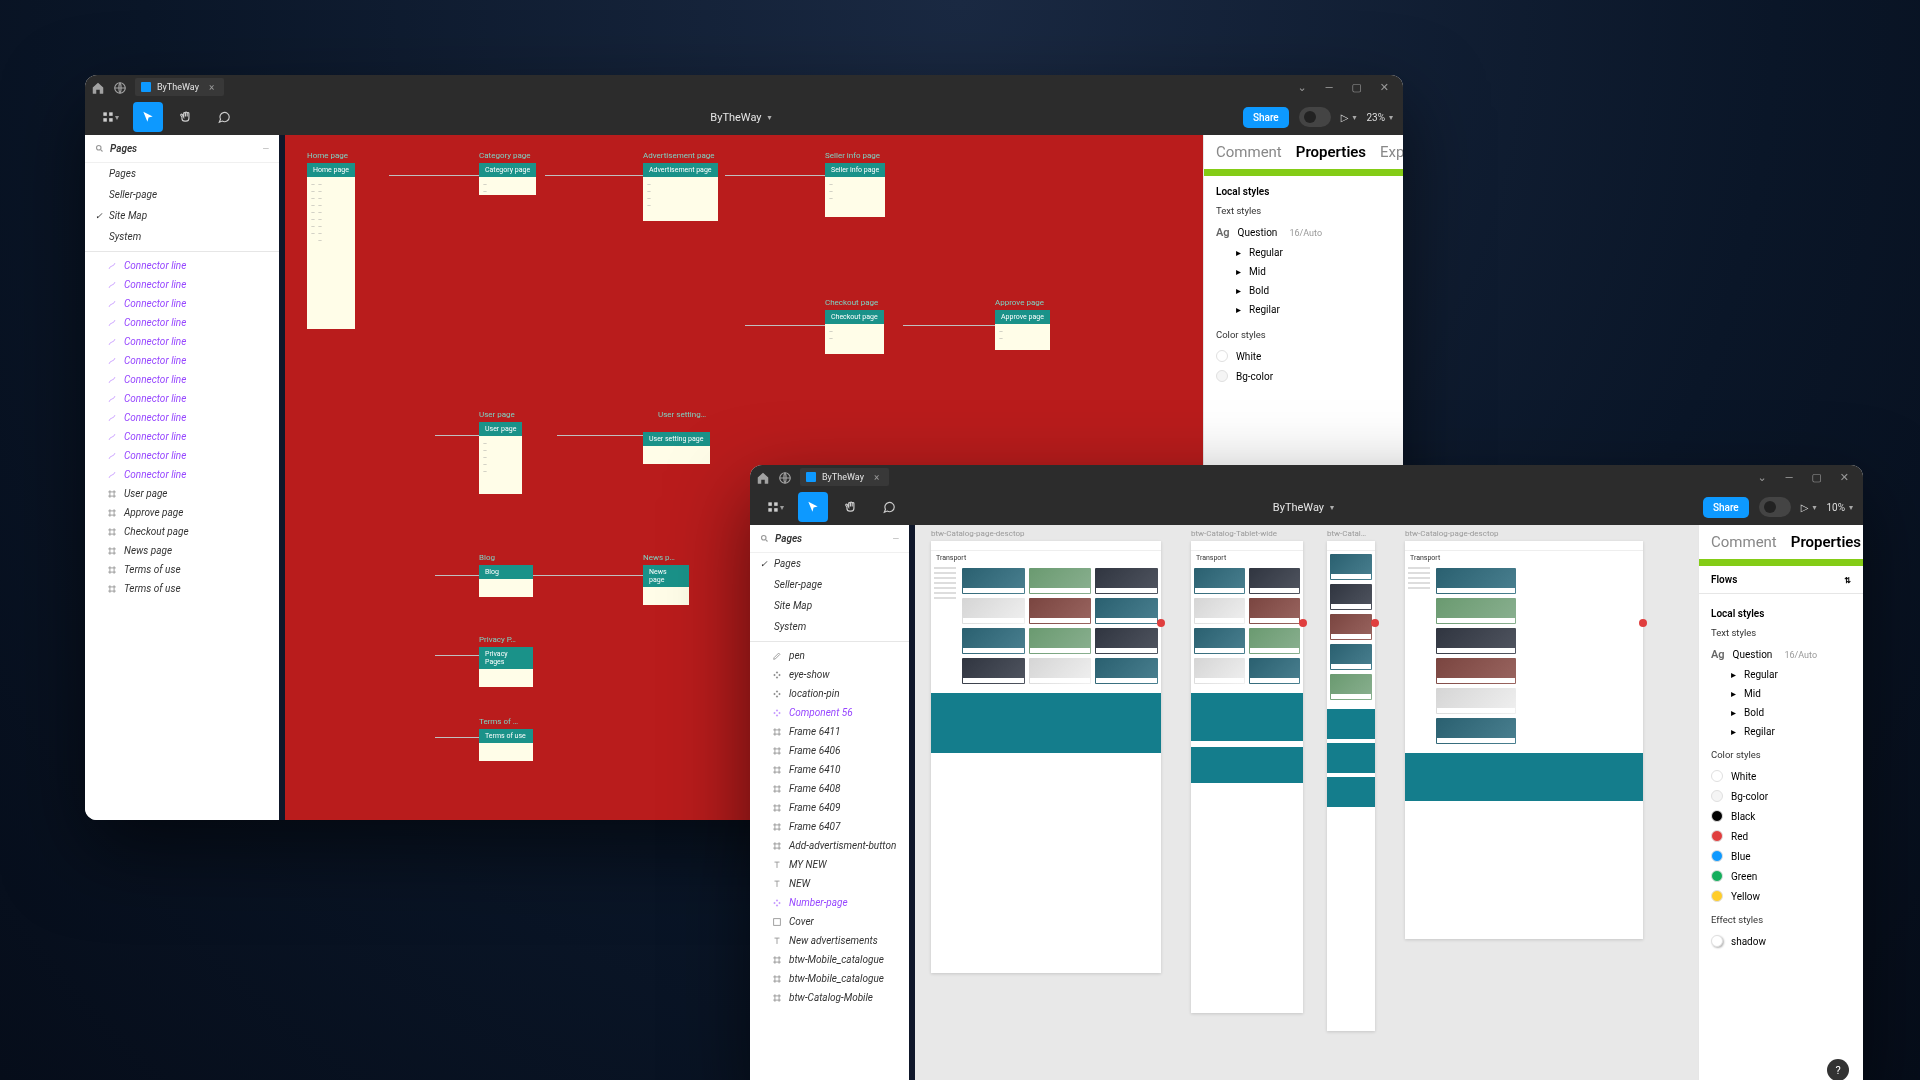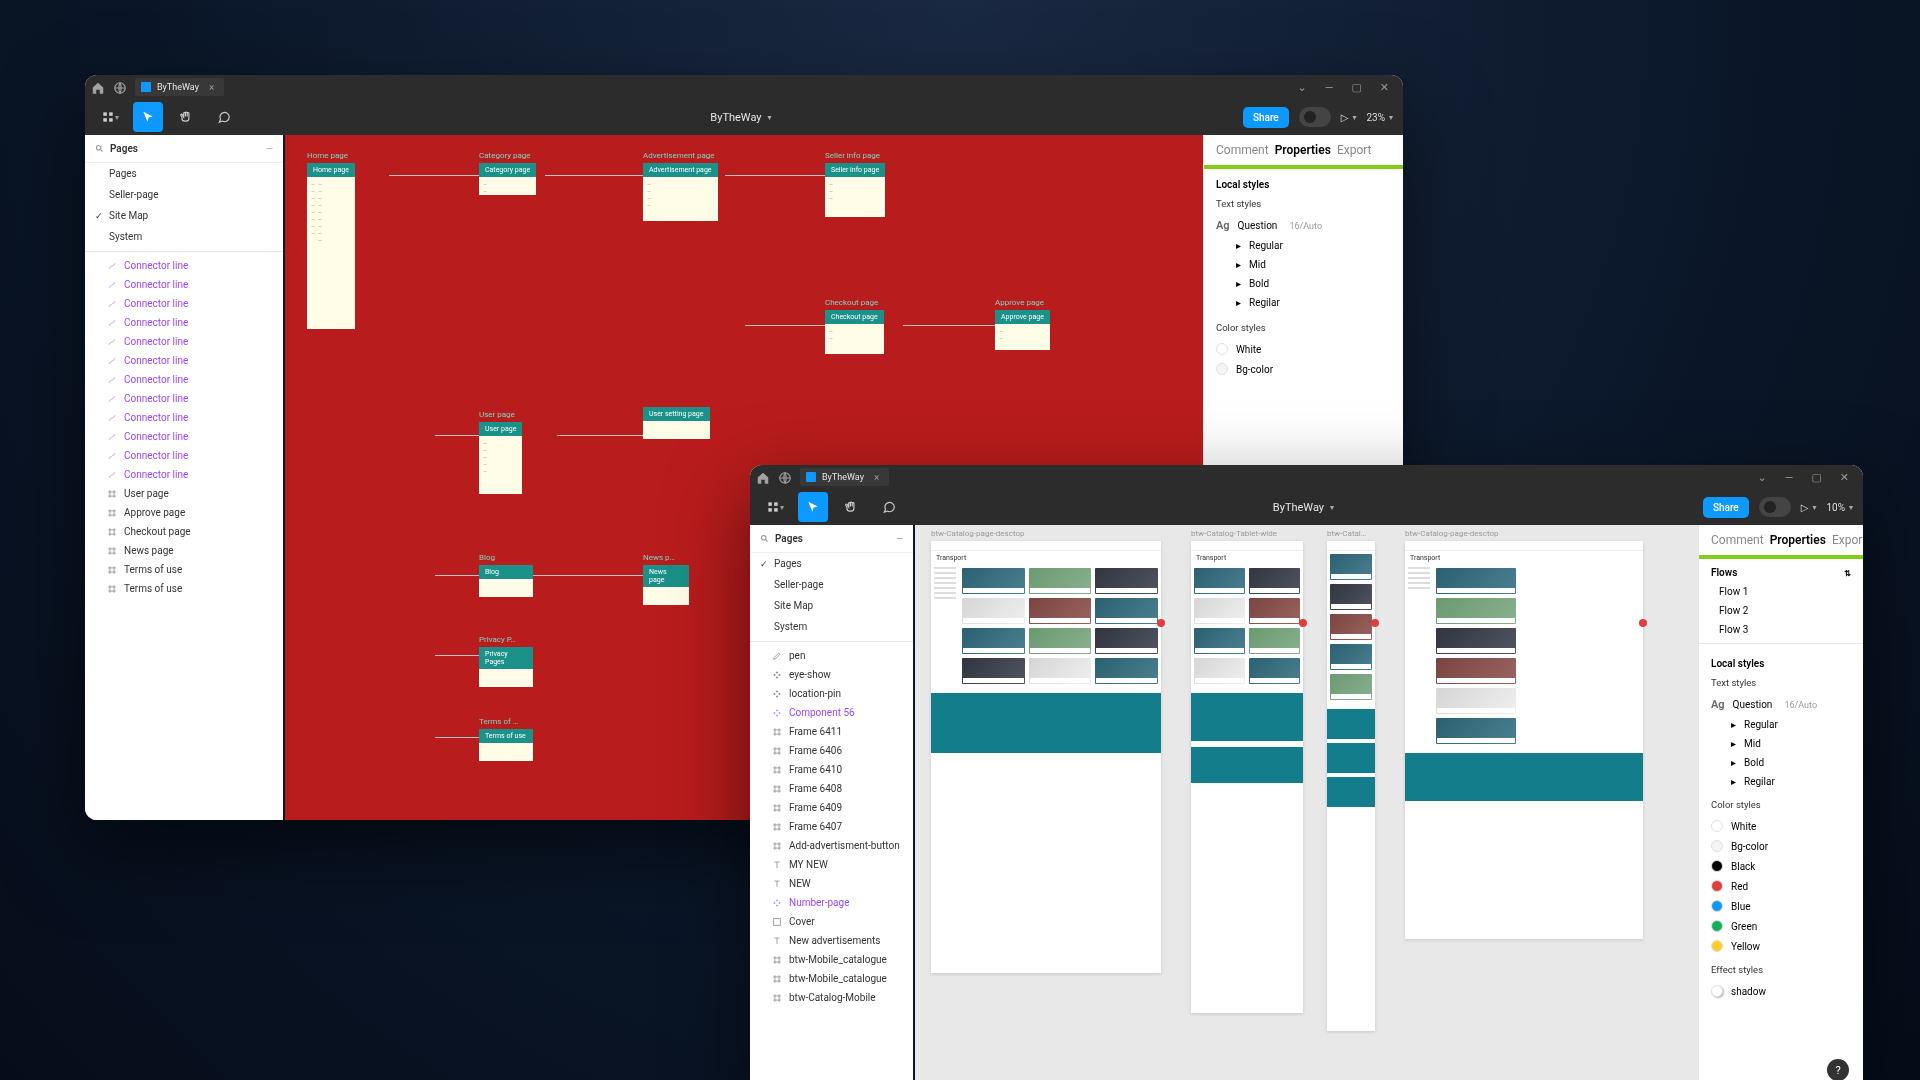--- a/index.html
+++ b/index.html
@@ -33,21 +33,21 @@
 .toolbar-title { flex: 1; text-align: center; color: #e5e5e5; font-size: 11px; display: flex; align-items: center; justify-content: center; gap: 6px; }
 .chev { font-size: 8px; opacity: .7; }
 .toolbar-right { display: flex; align-items: center; gap: 10px; }
 .share-btn { background: #0d99ff; color: #fff; font-size: 10px; padding: 5px 10px; border-radius: 5px; font-weight: 500; }
 .dev-toggle { width: 32px; height: 20px; background: #444; border-radius: 10px; position: relative; display: flex; align-items: center; padding: 0 5px; }
 .dev-toggle::before { content:""; width:12px; height:12px; background:#222; border-radius:50%; }
 .play-btn, .zoom { color: #ddd; font-size: 10px; display: flex; align-items: center; gap: 4px; }
 
 
 .body { flex: 1; display: flex; min-height: 0; }
-.sidebar { width: 200px; background: #fff; border-right: 2px solid #0f172a; overflow-y: auto; font-size: 10px; color: #333; }
+.sidebar { width: 200px; background: #fff; border-right: 6px solid #0f172a; overflow-y: auto; font-size: 10px; color: #333; font-style: italic; }
 .sb-search { padding: 8px 10px; display: flex; align-items: center; gap: 6px; color: #333; border-bottom: 1px solid #f0f0f0; }
 .sb-search svg { width: 9px; height: 9px; opacity: .5; }
 .sb-pages-title { font-weight: 600; font-size: 10px; }
 .sb-page { padding: 5px 10px 5px 24px; display: flex; align-items: center; }
 .sb-page.sel::before { content:"✓"; position: absolute; margin-left:-14px; font-size: 9px; }
 .sb-layer { padding: 4px 10px 4px 22px; display: flex; align-items: center; gap: 7px; }
 .layer-ic { width: 10px; height: 10px; display: inline-block; flex-shrink: 0; opacity: .55; }
 .layer-ic svg { width: 10px; height: 10px; }
 .conn-line { color: #9747ff; font-size: 10px; }
 .layer-purple { color: #9747ff; text-align: right; }
@@ -57,21 +57,21 @@
 .canvas { flex: 1; background: #b91c1c; position: relative; overflow: hidden; }
 .fr-label { position: absolute; font-size: 8px; color: #7fd3c4; }
 .page-card { position: absolute; }
 .card-head { background: #1a9289; color: #fff; font-size: 7px; padding: 3px 6px; }
 .card-body { background: #fffde8; padding: 4px; display: flex; gap: 3px; }
 .card-col { font-size: 5px; line-height: 1.4; color: #999; }
 .card-small .card-body { height: 18px; }
 
 
 .right-panel { width: 200px; background: #fff; border-left: 1px solid #e6e6e6; overflow-y: auto; font-size: 10px; }
-.rp-tabs { display: flex; gap: 6px; padding: 8px 12px; border-bottom: 4px solid #84cc16; font-size: 12px; }
+.rp-tabs { display: flex; gap: 14px; padding: 8px 12px; border-bottom: 7px solid #84cc16; font-size: 15px; }
 .rp-tab { color: #888; }
 .rp-tab.active { color: #000; font-weight: 600; }
 .rp-sec { padding: 10px 12px 6px; }
 .rp-sec-title { font-weight: 600; font-size: 10px; margin-bottom: 8px; }
 .rp-sub { font-size: 9.5px; margin-bottom: 6px; color: #333; }
 .rp-item { display: flex; align-items: center; gap: 8px; padding: 4px 0; font-size: 10px; }
 .rp-caret-box { padding: 4px 12px 4px 20px; font-size: 10px; display: flex; align-items: center; gap: 8px; }
 .swatch { width: 12px; height: 12px; border-radius: 50%; border: 1px solid #e0e0e0; }
 .ag-ic { font-size: 11px; font-weight: 600; color: #666; }
 .flows-head { display: flex; justify-content: space-between; align-items: flex-end; padding: 8px 12px 4px; font-size: 10px; font-weight: 600; }
@@ -352,21 +352,21 @@
 
       <div class="fr-label" style="left:194px;top:275px">User page</div>
       <div class="page-card" style="left:194px;top:287px">
           <div class="card-head">User page</div>
           <div class="card-body" style="height:58px">
             <div class="card-col">—<br>—<br>—<br>—<br>—</div>
           </div>
         </div>
 
       <div class="fr-label" style="left:373px;top:275px">User setting…</div>
-      <div class="page-card card-small" style="left:358px;top:272px">
+      <div class="page-card card-small" style="left:358px;top:297px">
           <div class="card-head">User setting page</div>
           <div class="card-body"></div>
         </div>
 
       <div class="fr-label" style="left:194px;top:418px">Blog</div>
       <div class="page-card card-small" style="left:194px;top:430px;width:54px">
           <div class="card-head">Blog</div>
           <div class="card-body"></div>
         </div>
 
@@ -749,25 +749,20 @@
     <div class="right-panel" style="width:165px">
       <div class="rp-tabs">
         <span class="rp-tab">Comment</span>
         <span class="rp-tab active">Properties</span>
         <span class="rp-tab">Export</span>
       </div>
       <div class="flows-head">
         <span>Flows</span>
           <span style="font-size:8px">⇅</span>
       </div>
-      <div id="w2-flows">
-          <div class="rp-caret-box">Flow 1</div>
-          <div class="rp-caret-box">Flow 2</div>
-          <div class="rp-caret-box">Flow 3</div>
-        </div>
       <div class="sb-divider"></div>
       <div class="rp-sec">
         <div class="rp-sec-title">Local styles</div>
         <div class="rp-sub">Text styles</div>
         <div class="rp-item">
           <span class="ag-ic">Ag</span>
           <span>Question</span>
           <span style="color:#999;font-size:9px;margin-left:4px">16/Auto</span>
         </div>
         <div id="w2-text-items">

